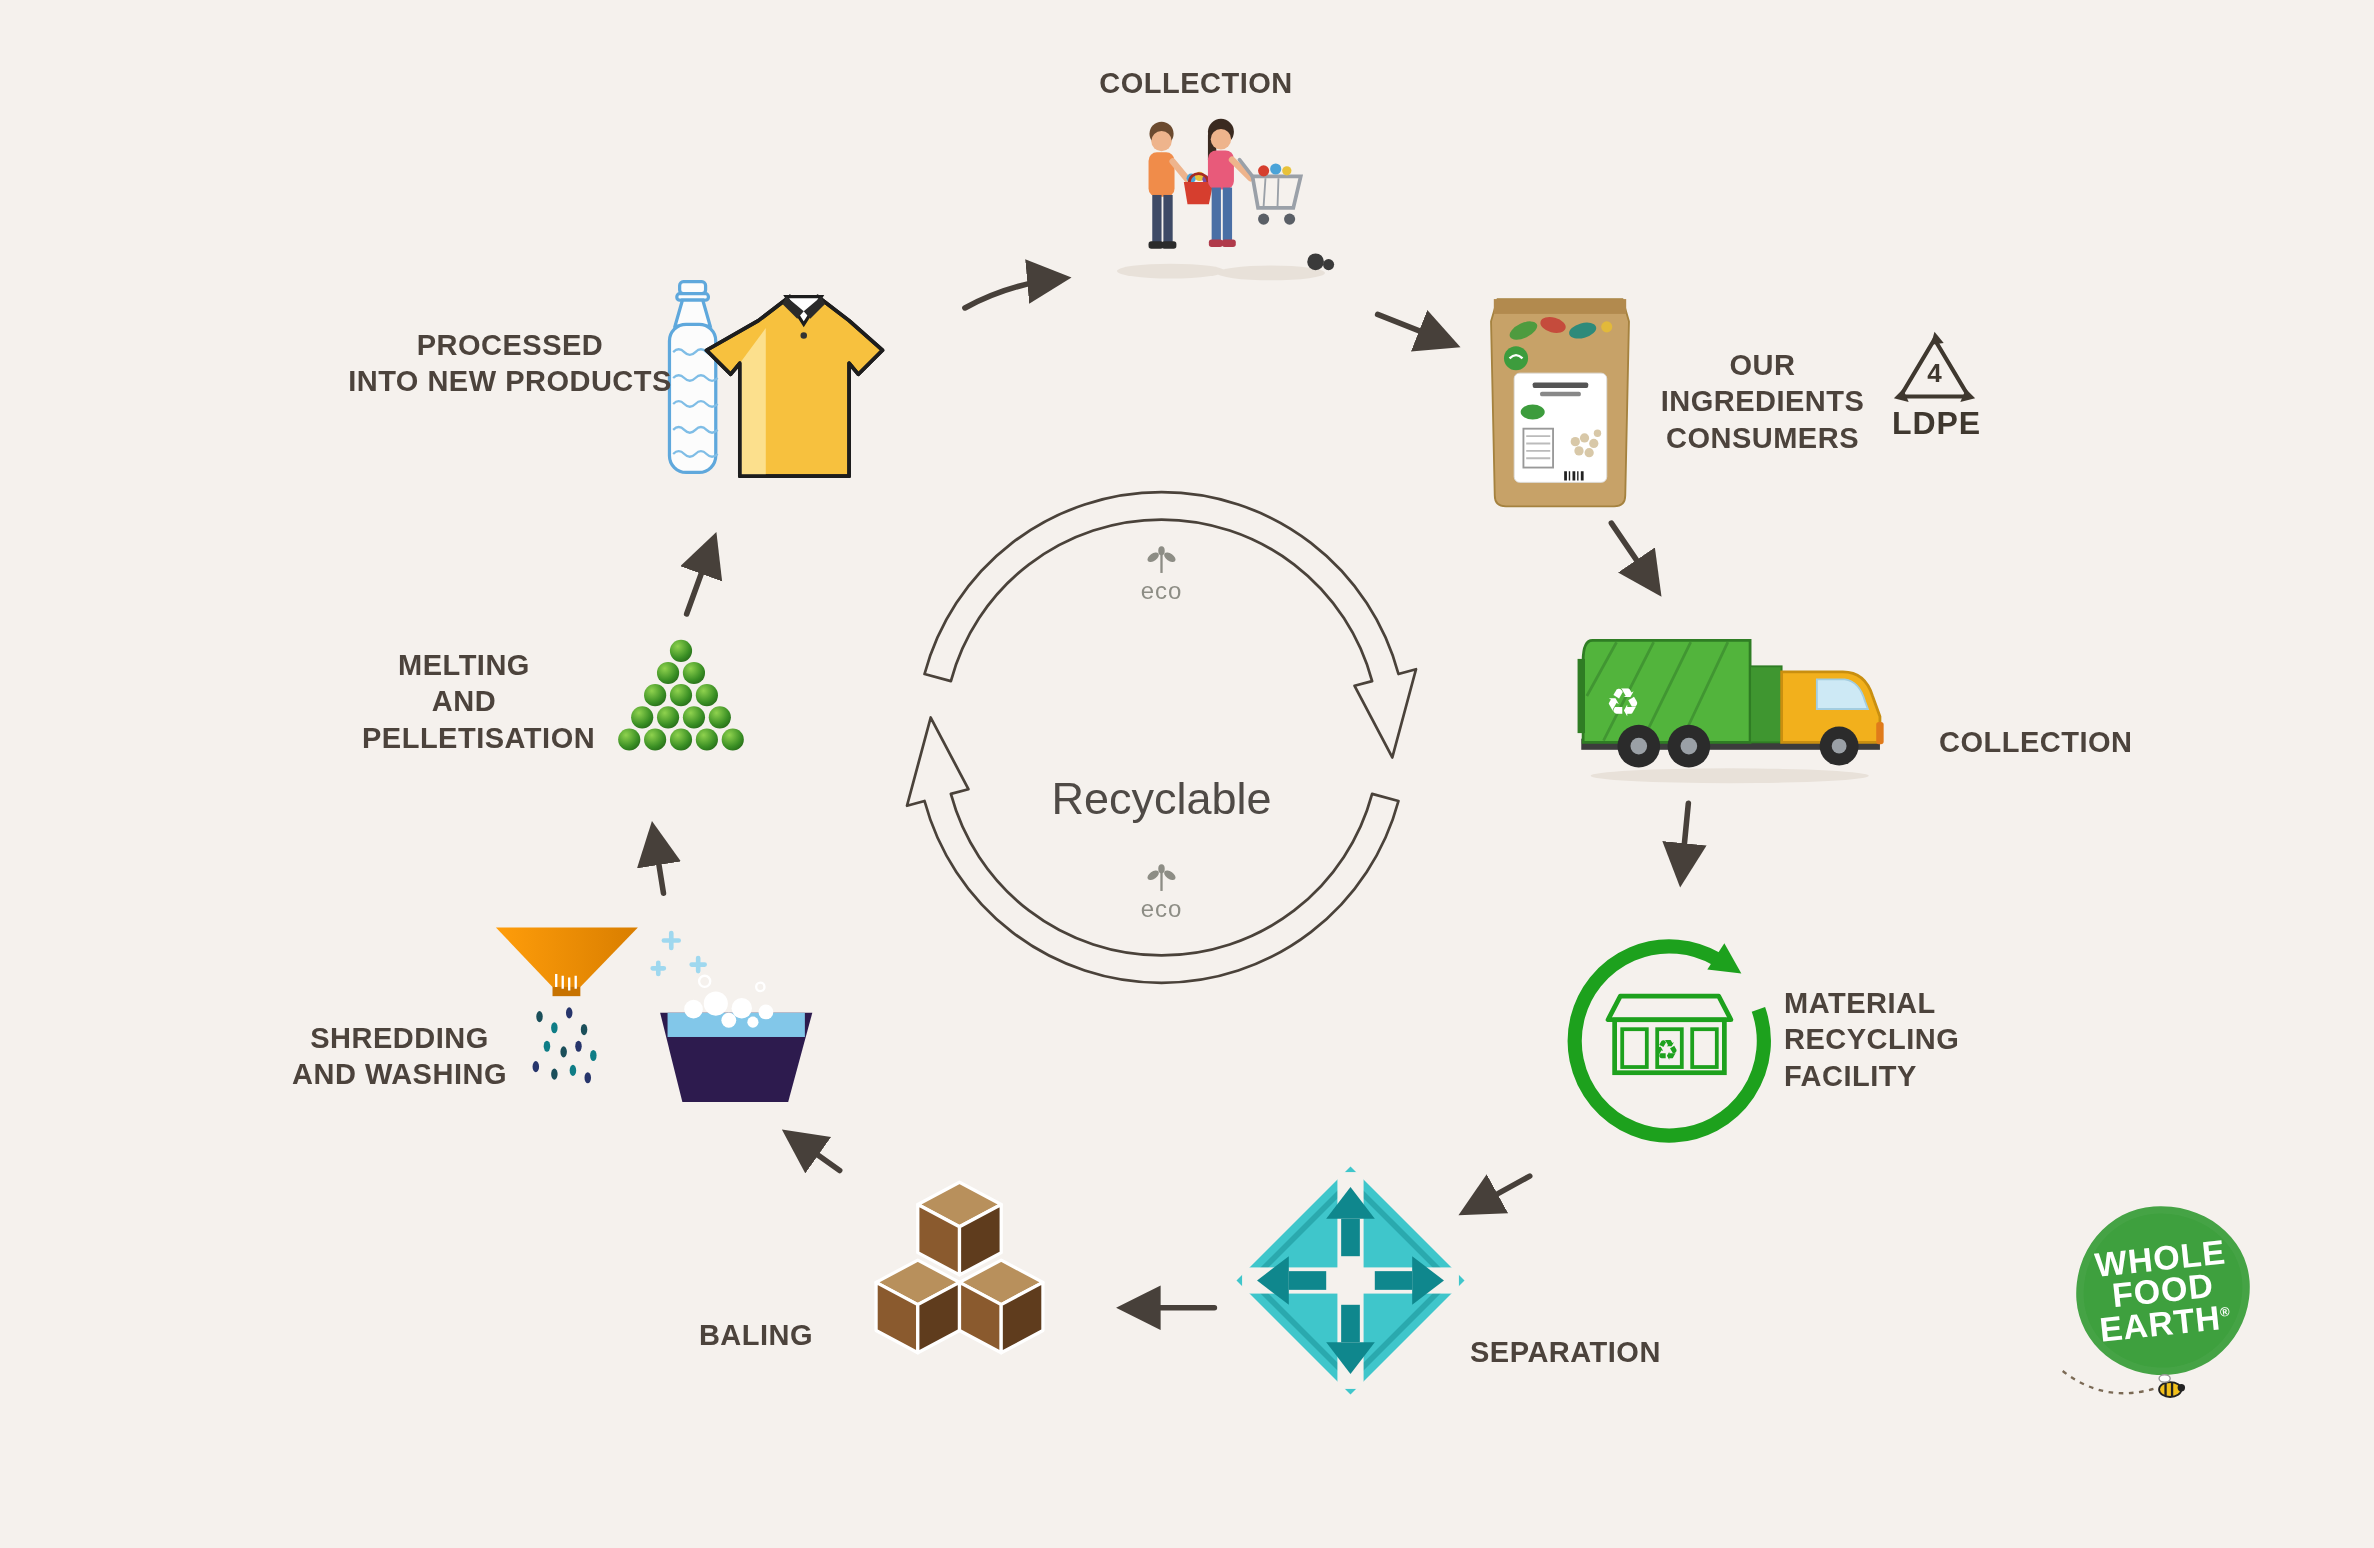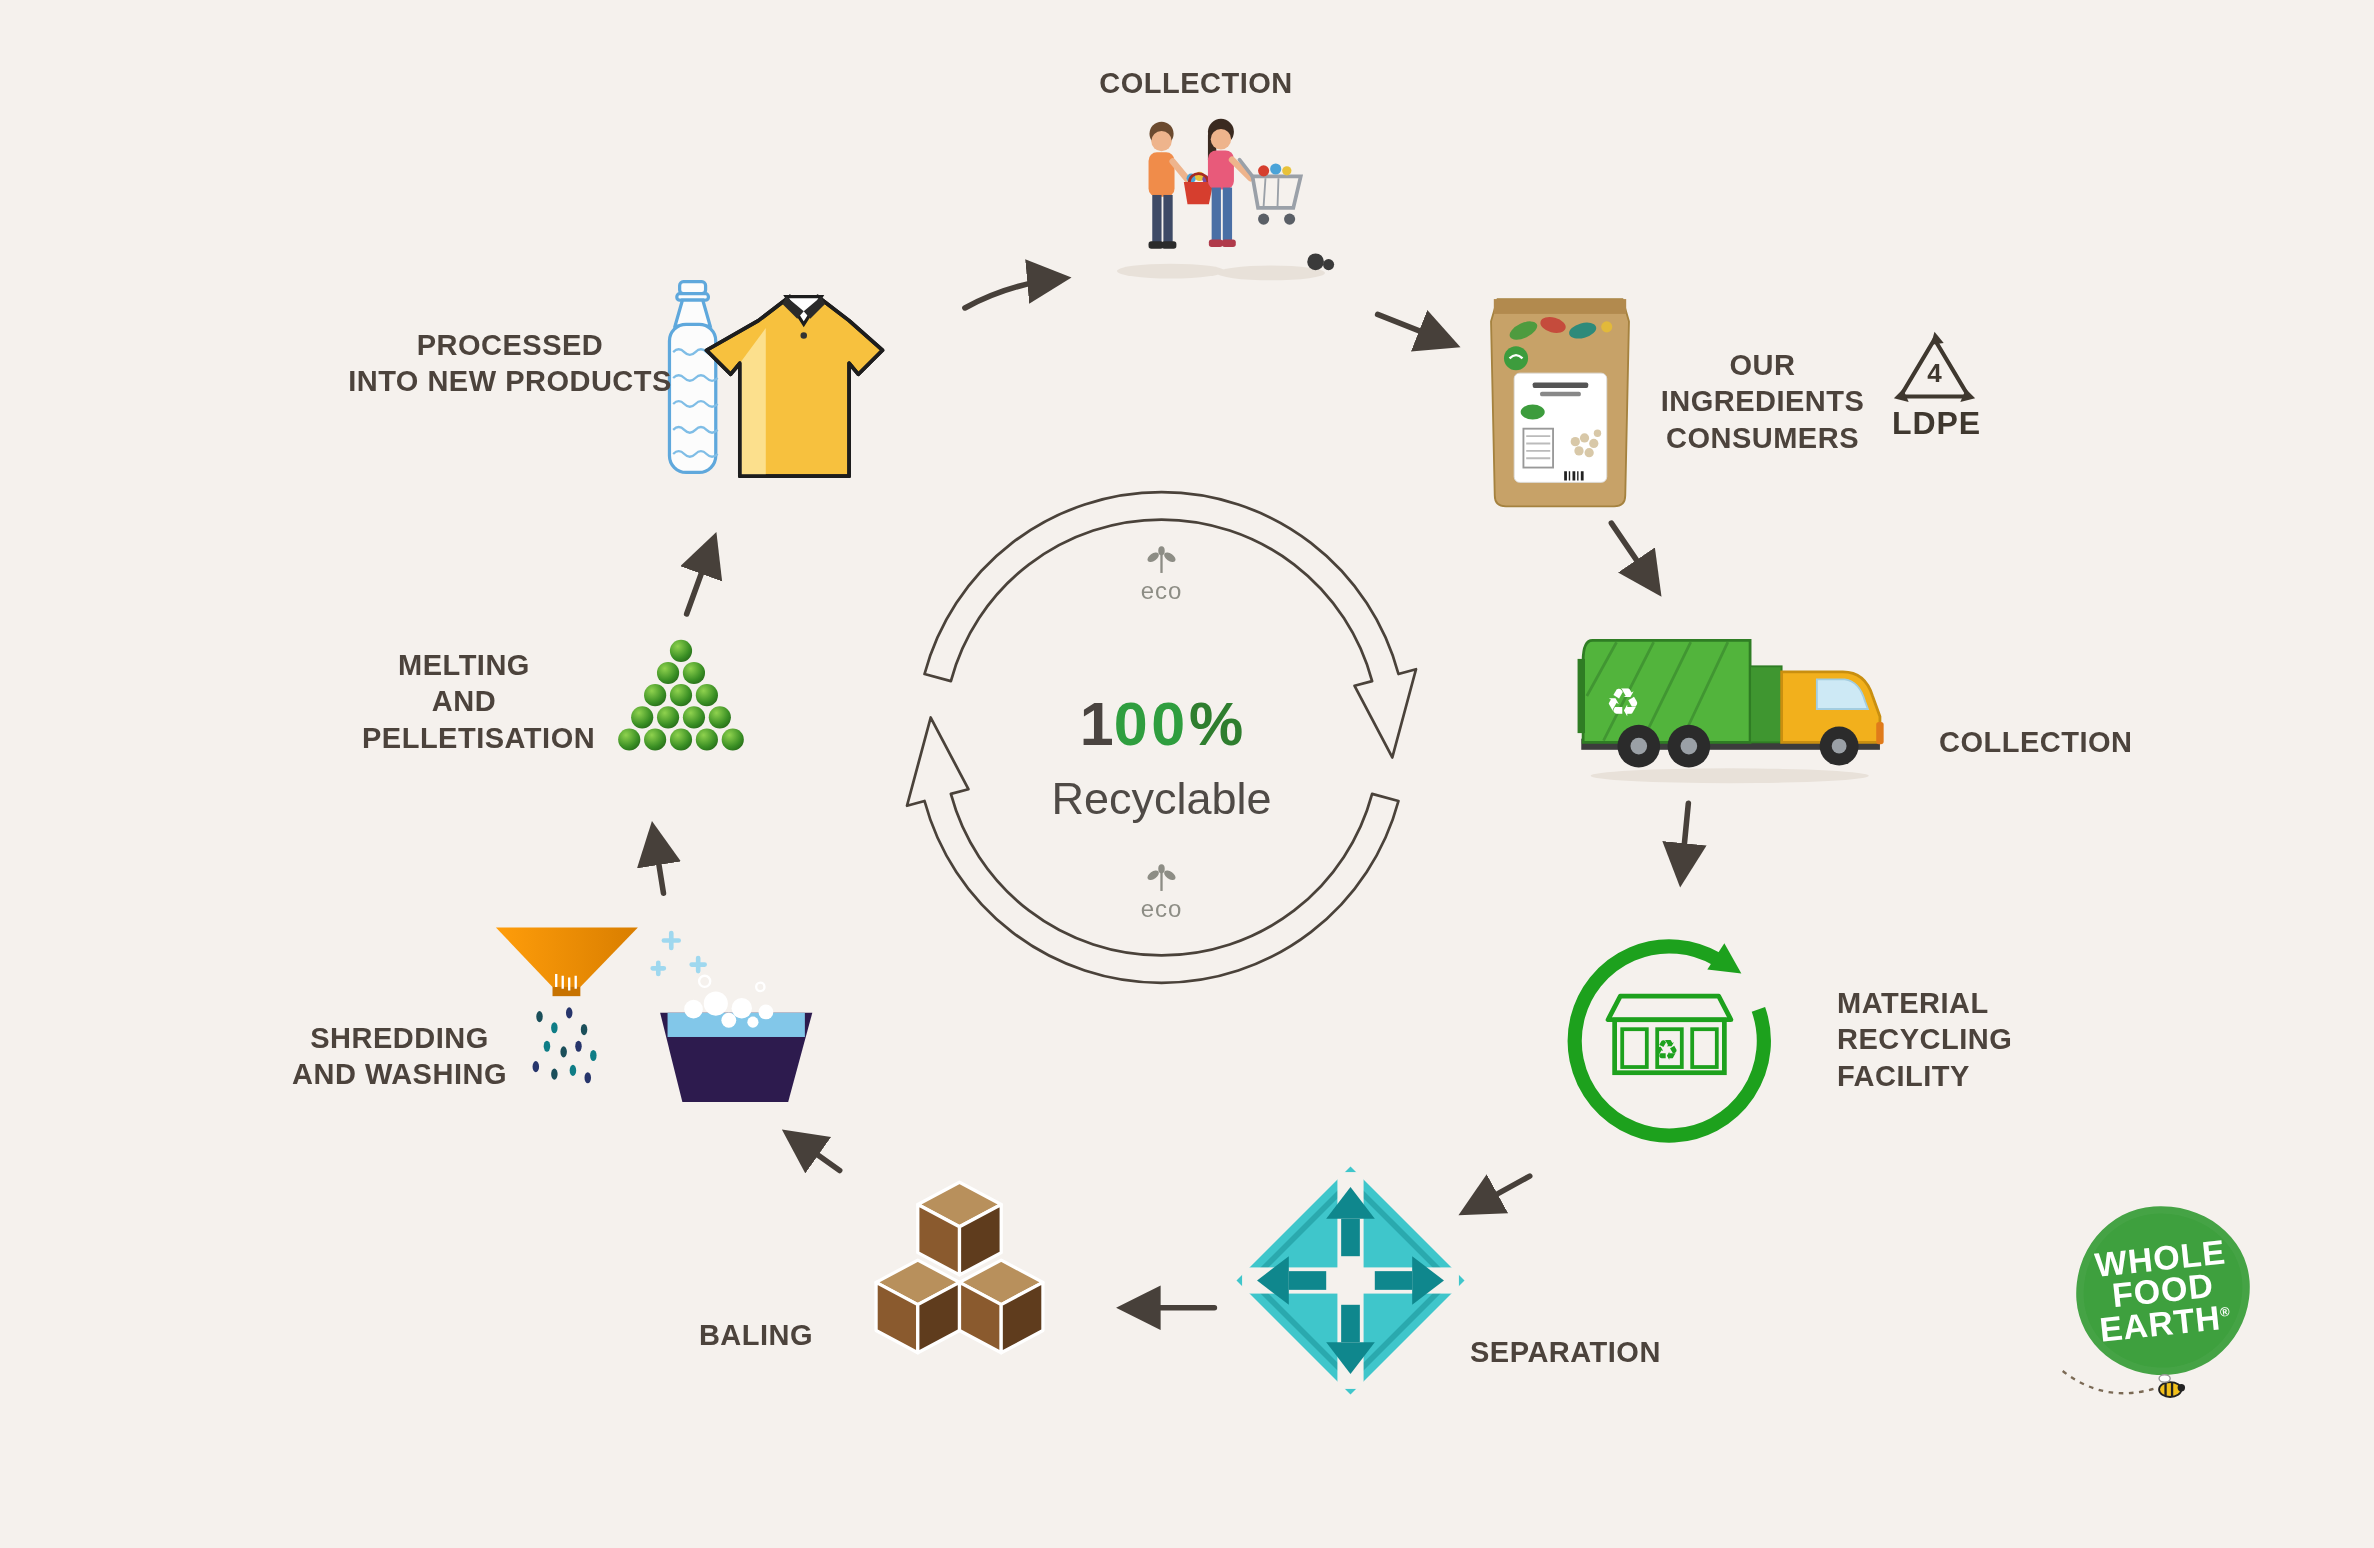--- a/index.html
+++ b/index.html
@@ -58,21 +58,20 @@
     
     <div class="abs" style="left:0;top:72px;width:100%;text-align:center;">
       <svg width="37" height="28" viewBox="0 0 40 30">
         <path d="M20,29 C20,20 20,14 20,8" stroke="#8d8d85" stroke-width="2.5" fill="none"></path>
         <ellipse cx="11" cy="12" rx="7" ry="4" fill="#8d8d85" transform="rotate(-35 11 12)"></ellipse>
         <ellipse cx="29" cy="12" rx="7" ry="4" fill="#8d8d85" transform="rotate(35 29 12)"></ellipse>
         <ellipse cx="20" cy="5" rx="3.5" ry="5" fill="#8d8d85"></ellipse>
       </svg>
       <div class="eco-word">eco</div>
     </div>
-    <div class="center-text big" style="top:215px;"><span class="one">1</span><span class="zeros">00</span><span class="pct">%</span></div>
     <div class="center-text recy" style="top:299px;">Recyclable</div>
     
     <div class="abs" style="left:0;top:390px;width:100%;text-align:center;">
       <svg width="37" height="28" viewBox="0 0 40 30">
         <path d="M20,29 C20,20 20,14 20,8" stroke="#8d8d85" stroke-width="2.5" fill="none"></path>
         <ellipse cx="11" cy="12" rx="7" ry="4" fill="#8d8d85" transform="rotate(-35 11 12)"></ellipse>
         <ellipse cx="29" cy="12" rx="7" ry="4" fill="#8d8d85" transform="rotate(35 29 12)"></ellipse>
         <ellipse cx="20" cy="5" rx="3.5" ry="5" fill="#8d8d85"></ellipse>
       </svg>
       <div class="eco-word">eco</div>
@@ -188,21 +187,21 @@
     <svg class="abs" style="left:1556px;top:928px;" width="227" height="227" viewBox="0 0 240 240">
       <path d="M214,86 A100,100 0 1 1 170,33" fill="none" stroke="#1da11d" stroke-width="15"></path>
       <polygon points="196,48 160,44 178,16" fill="#1da11d"></polygon>
       <polygon points="55,97 185,97 172,72 68,72" fill="#f5f1ed" stroke="#1da11d" stroke-width="5" stroke-linejoin="round"></polygon>
       <rect x="62" y="97" width="116" height="56" fill="#f5f1ed" stroke="#1da11d" stroke-width="5"></rect>
       <rect x="70" y="107" width="26" height="40" fill="none" stroke="#1da11d" stroke-width="4"></rect>
       <rect x="107" y="107" width="26" height="40" fill="none" stroke="#1da11d" stroke-width="4"></rect>
       <rect x="144" y="107" width="26" height="40" fill="none" stroke="#1da11d" stroke-width="4"></rect>
       <text x="103" y="140" font-size="30" fill="#1da11d" font-family="DejaVu Sans, sans-serif">♻</text>
     </svg>
-    <div class="label left" style="left:1837px;top:985px;width:213px;">MATERIAL
+    <div class="label left" style="left:1784px;top:985px;width:213px;">MATERIAL
 RECYCLING
 FACILITY</div>
   </div>
 
   <div>
     <svg class="abs" style="left:1229px;top:1159px;" width="243" height="243" viewBox="0 0 260 260">
       <polygon points="130,8 252,130 130,252 8,130" fill="#3fc6cb"></polygon>
       <polygon points="130,24 236,130 130,236 24,130" fill="none" stroke="#2aa9ae" stroke-width="6"></polygon>
       <rect x="116" y="14" width="28" height="232" fill="#f5f1ed"></rect>
       <rect x="14" y="116" width="232" height="28" fill="#f5f1ed"></rect>

